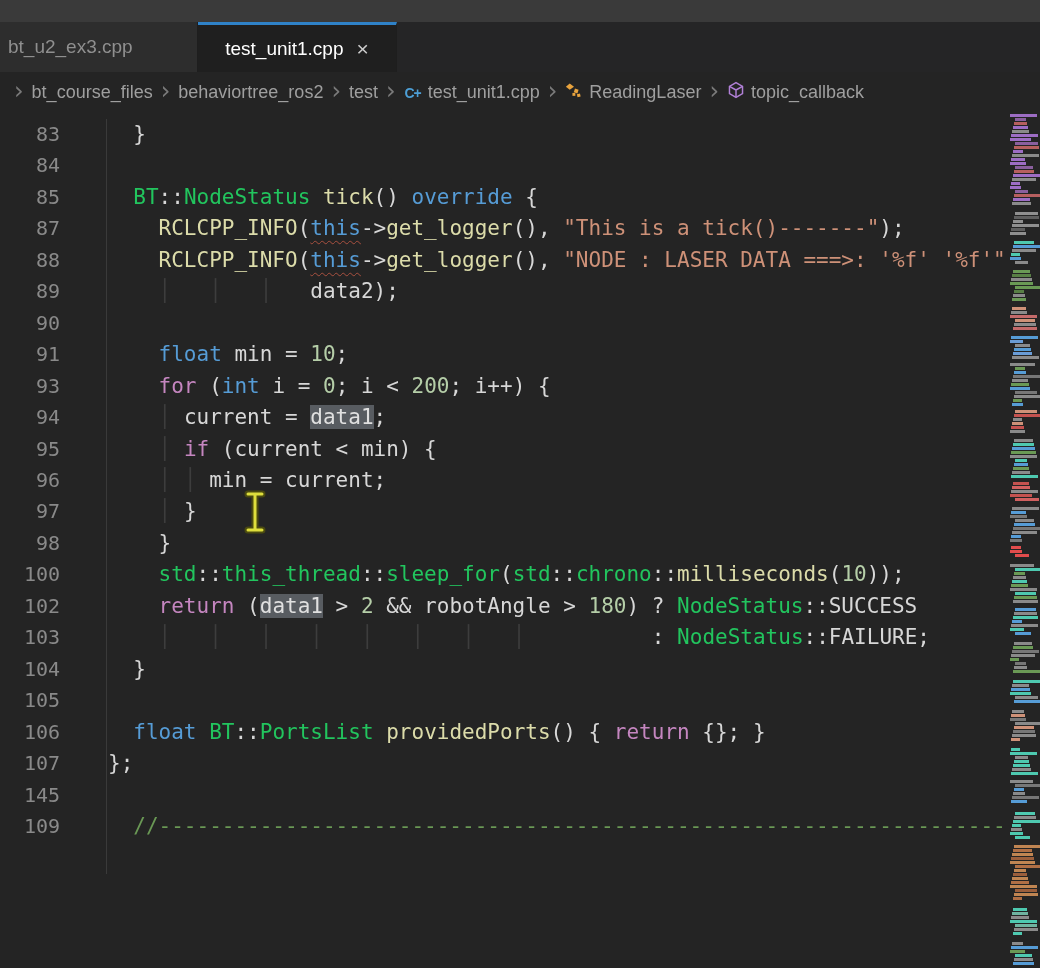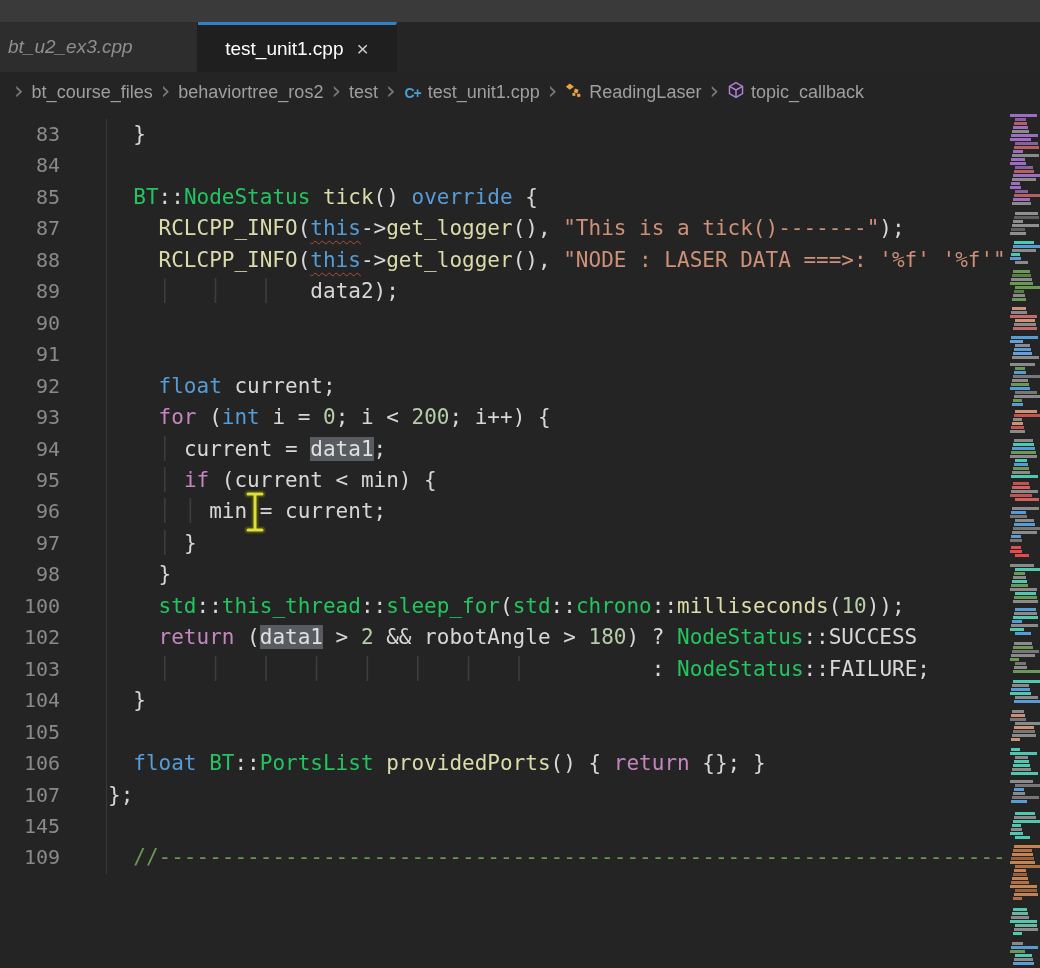--- a/index.html
+++ b/index.html
@@ -6,21 +6,21 @@
   body{
     width:1040px;height:968px;overflow:hidden;position:relative;
     background:#242424;font-family:"Liberation Sans",sans-serif;
     -webkit-font-smoothing:antialiased;
   }
   
   .titlebar{height:22px;background:#3a3a3a;}
   
   .tabstrip{height:50px;background:#252526;display:flex;align-items:stretch;}
   .tab{display:flex;align-items:center;box-sizing:border-box;font-size:19px;cursor:default;}
-  .tab.inactive{width:198px;background:#2d2d2d;color:#8f8f8f;padding-left:8px;border-right:1px solid #1e1e1e;font-style:italic;}
+  .tab.inactive{width:198px;background:#2d2d2d;color:#8f8f8f;padding-left:8px;border-right:1px solid #1e1e1e;}
   .tab.active{width:199px;background:#1f1f1f;color:#ffffff;border-top:3px solid #2f82c8;justify-content:center;gap:13px;border-right:1px solid #1e1e1e;}
   .tab .close{color:#cccccc;font-size:21px;line-height:1;}
   
   .breadcrumbs{height:40px;background:#242424;display:flex;align-items:center;padding-left:8px;
     color:#9f9f9f;font-size:18px;white-space:nowrap;overflow:hidden;}
   .crumb{display:flex;align-items:center;gap:6px;margin:0 2px;}
   .crumb-sep{color:#7a7a7a;font-size:24px;line-height:1;margin:0 6px 3px 6px;font-family:"DejaVu Sans",sans-serif;}
   .crumb .icn{display:inline-flex;width:18px;height:18px;align-items:center;justify-content:center;}
   .icn-cpp{color:#4d9fd6;font-weight:bold;font-size:14px;letter-spacing:-1px;}
   
@@ -126,24 +126,21 @@
     <div class="line">
       <span class="num">89</span>
       <span class="code"><span class="w">    </span><span class="gd">│</span><span class="w">   </span><span class="gd">│</span><span class="w">   </span><span class="gd">│</span><span class="w">   data2);</span></span>
     </div>
     <div class="line">
       <span class="num">90</span>
       <span class="code"></span>
     </div>
     <div class="line">
       <span class="num">91</span>
-    </div>
-    <div class="line">
-      <span class="num">92</span>
-      <span class="code"><span class="w">    </span><span class="kb">float</span><span class="w"> current;</span></span>
+      <span class="code"><span class="w">    </span><span class="kb">float</span><span class="w"> min = </span><span class="nu">10</span><span class="w">;</span></span>
     </div>
     <div class="line">
       <span class="num">93</span>
       <span class="code"><span class="w">    </span><span class="kc">for</span><span class="w"> (</span><span class="kb">int</span><span class="w"> i = </span><span class="nu">0</span><span class="w">; i &lt; </span><span class="nu">200</span><span class="w">; i++) {</span></span>
     </div>
     <div class="line">
       <span class="num">94</span>
       <span class="code"><span class="w">    </span><span class="gd">│</span><span class="w"> current = </span><span class="hl">data1</span><span class="w">;</span></span>
     </div>
     <div class="line">

